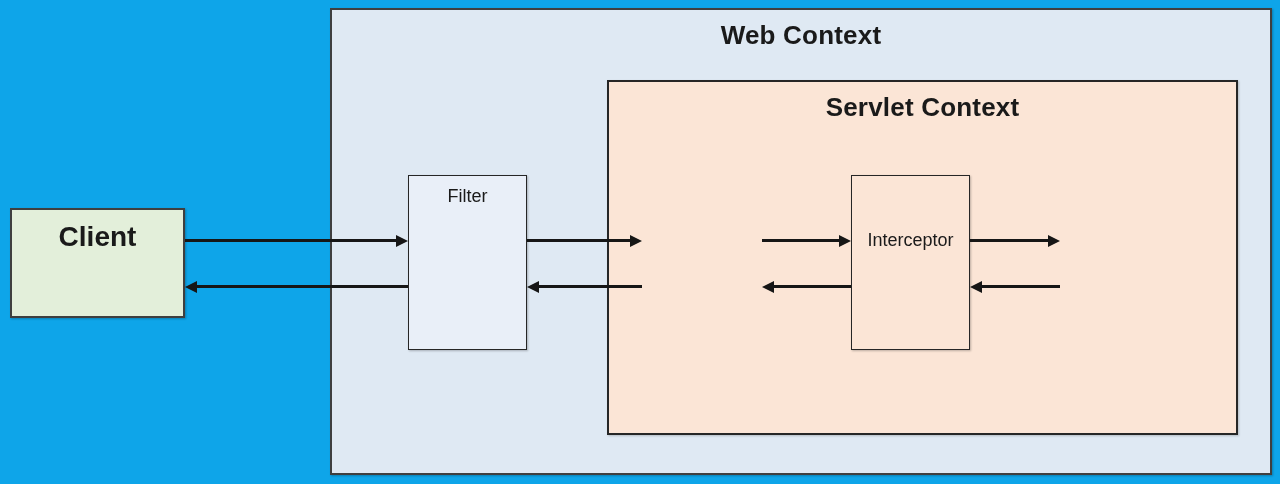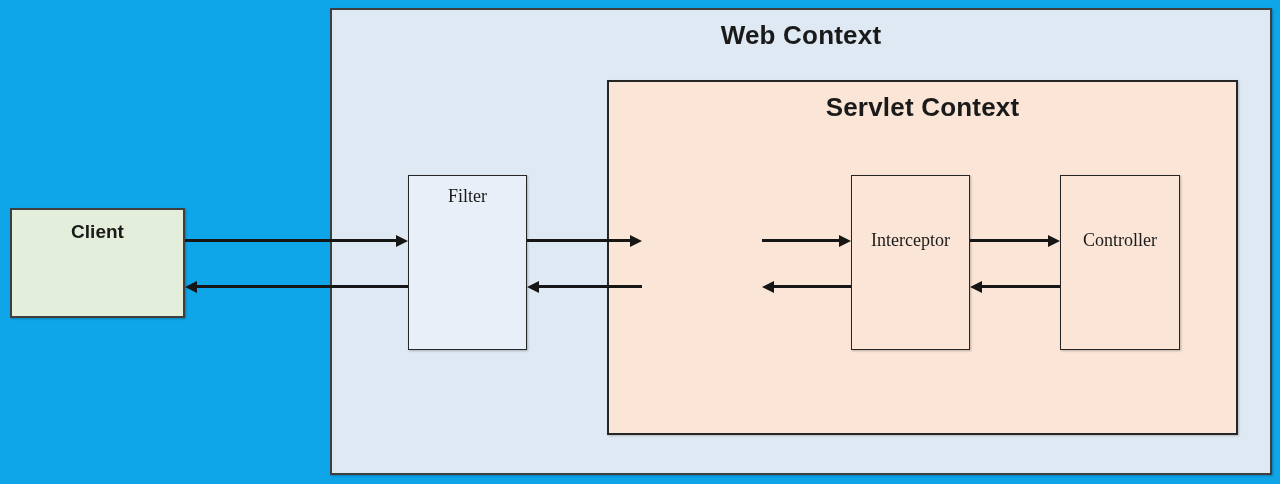--- a/index.html
+++ b/index.html
@@ -54,39 +54,38 @@
     width: 175px; height: 110px;
     background: #e3efda;
     border: 2px solid #3f3f3f;
     box-shadow: 1px 1px 2px rgba(0,0,0,0.25);
   }
   .client-title {
     position: absolute;
     left: 0; top: 11px;
     width: 100%;
     text-align: center;
-    font-size: 19px;
+    font-size: 28px;
     font-weight: bold;
   }
 
   
   .node {
     top: 175px;
     height: 175px;
     border: 1.5px solid #262626;
     box-shadow: 1px 1px 2px rgba(0,0,0,0.25);
     font-size: 18px;
   }
   .node-label {
     position: absolute;
     left: 0;
     width: 100%;
     text-align: center;
     line-height: 23px;
-    font-family: Liberation Serif, serif;
   }
   .filter       { left: 408px;  width: 119px; background: #e9eff8; }
   .dispatcher   { left: 642px;  width: 120px; background: #fbe5d6; }
   .interceptor  { left: 851px;  width: 119px; background: #fbe5d6; }
   .controller   { left: 1060px; width: 120px; background: #fbe5d6; }
 
   .label-top    { top: 9px; }
   .label-mid2   { top: 51px; }   
   .label-mid1   { top: 53px; }   
 
@@ -134,23 +133,20 @@
 
   <div class="box node filter">
     <div class="node-label label-top">Filter</div>
   </div>
 
 
   <div class="box node interceptor">
     <div class="node-label label-mid1">Interceptor</div>
   </div>
 
-  <div class="box node controller">
-    <div class="node-label label-mid1">Controller</div>
-  </div>
 
   <div class="arrow dir-right row-request" style="left:185px; width:211px;"></div>
   <div class="arrow dir-right row-request" style="left:527px; width:103px;"></div>
   <div class="arrow dir-right row-request" style="left:762px; width:77px;"></div>
   <div class="arrow dir-right row-request" style="left:970px; width:78px;"></div>
 
   <div class="arrow dir-left row-response" style="left:982px; width:78px;"></div>
   <div class="arrow dir-left row-response" style="left:774px; width:77px;"></div>
   <div class="arrow dir-left row-response" style="left:539px; width:103px;"></div>
   <div class="arrow dir-left row-response" style="left:197px; width:211px;"></div>

